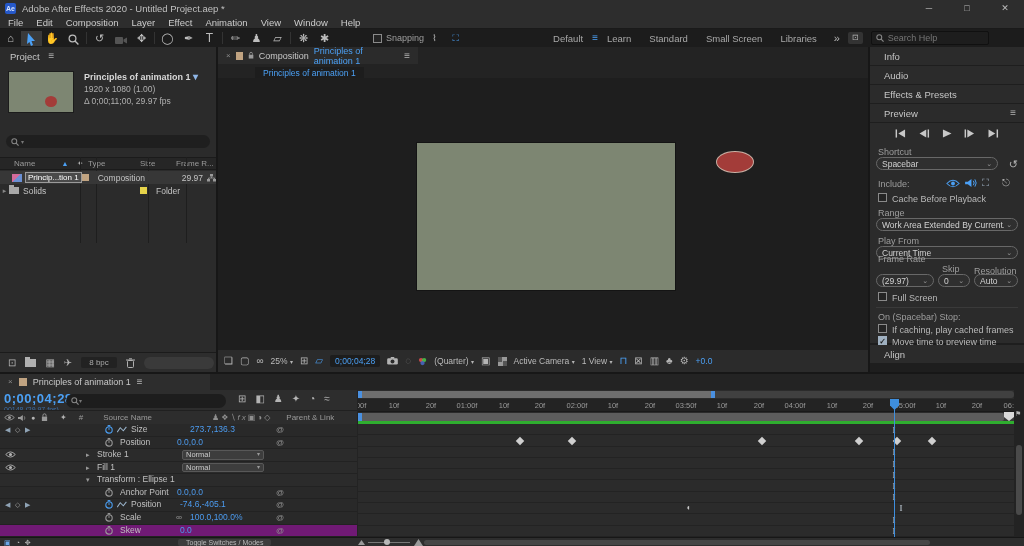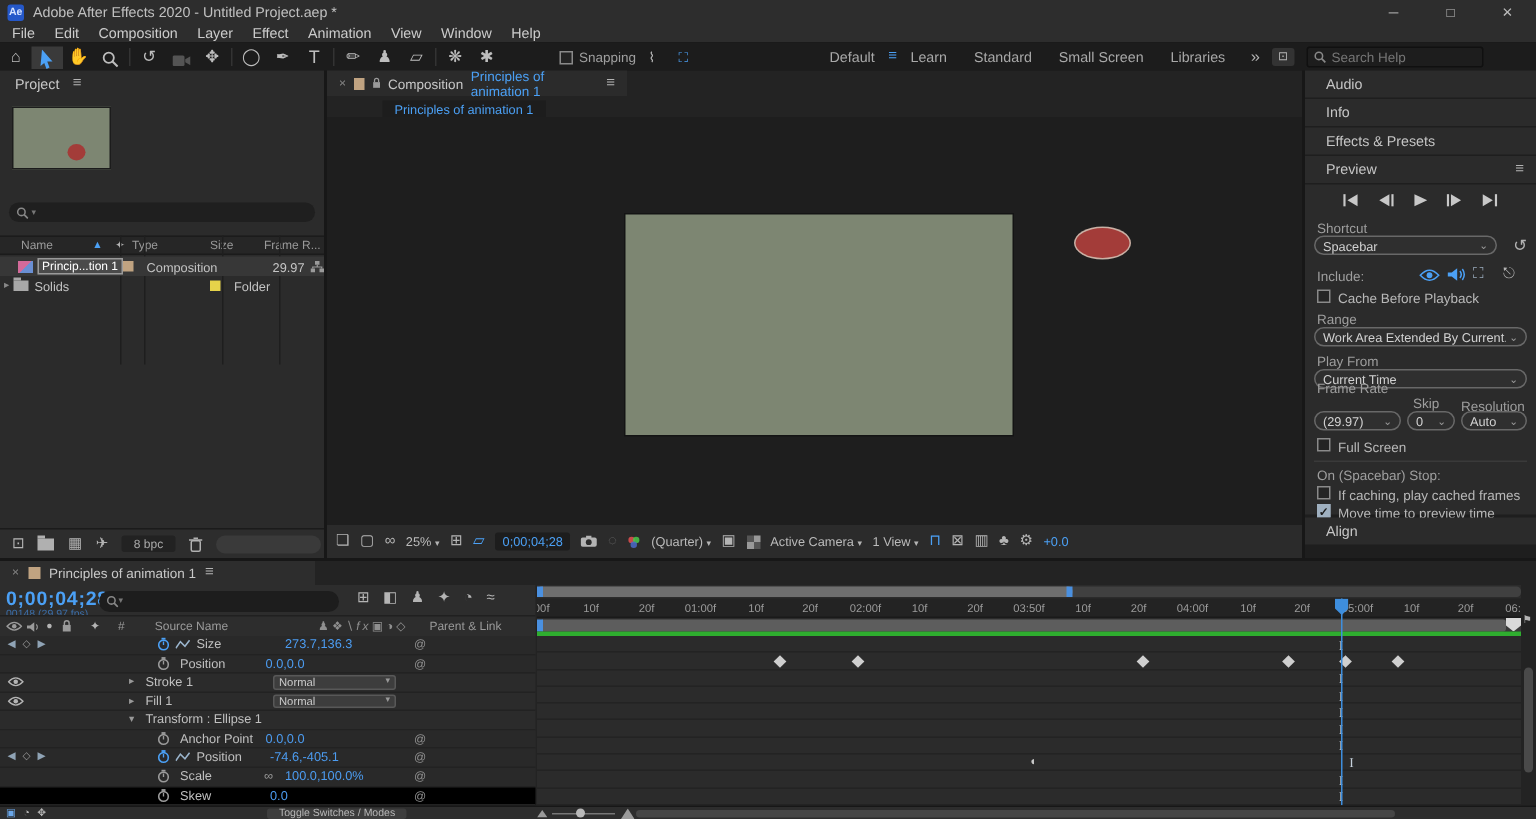--- a/index.html
+++ b/index.html
@@ -182,20 +182,25 @@
 </div>
 
 <div id="project">
   <div class="pnl-head">
     <span>Project</span>
     <span class="icn">≡</span>
   </div>
   <div class="thumb">
       <div class="dot"></div>
     </div>
+  <div class="pinfo">
+    <div class="t"><span>Principles of animation 1</span> <span class="icn" style="color:#8fb7e8">▾</span></div>
+    <div>1920 x 1080 (1.00)</div>
+    <div>Δ 0;00;11;00, 29.97 fps</div>
+  </div>
   <div class="psearch">
     <svg width="8" height="8" viewBox="0 0 11 11">
         <circle cx="4.5" cy="4.5" r="3.4" fill="none" stroke="#888" stroke-width="1.4"></circle>
         <line x1="7" y1="7" x2="10.4" y2="10.4" stroke="#888" stroke-width="1.6"></line>
       </svg>
     <span class="icn" style="font-size:6px;color:#777">▾</span>
   </div>
   <div class="ptable-h">
     <span style="padding-left:14px;width:58px">Name</span>
     <span class="icn" style="color:#4ba0f5;font-size:7px;width:14px">▲</span>
@@ -299,24 +304,24 @@
     <span class="icn">⊠</span>
     <span class="icn">▥</span>
     <span class="icn">♣</span>
     <span class="icn">⚙</span>
     <span class="blue">+0.0</span>
   </div>
 </div>
 
 <div id="rightcol">
   <div class="sect">
+      <span>Info</span>
+    </div>
+  <div class="sect">
       <span>Audio</span>
-    </div>
-  <div class="sect">
-      <span>Info</span>
     </div>
   <div class="sect">
       <span>Effects &amp; Presets</span>
     </div>
   <div class="sect">
       <span>Preview</span>
       <span class="icn" style="position:absolute;right:8px">≡</span>
     </div>
   <div class="pvbody">
     <div class="flex" style="position:absolute;left:0;top:4px;width:154px;justify-content:center;gap:6px">
@@ -552,21 +557,21 @@
           <circle cx="4.5" cy="5.5" r="3.6" fill="none" stroke="#9a9a9a" stroke-width="1.2"></circle>
           <line x1="4.5" y1="5.5" x2="4.5" y2="3" stroke="#9a9a9a"></line>
           <rect x="3" y="0" width="3" height="1.4" fill="#9a9a9a"></rect>
         </svg>
       <span style="left:120px">Scale</span>
       <span style="left:176px;color:#9a9a9a">∞</span>
       <span class="val" style="left:190px">100.0,100.0%</span>
       <span class="sw-icn" style="left:276px">@</span>
     </div>
 
-    <div class="trow" style="background:#000000">
+    <div class="trow" style="background:#701a75">
       <svg class="stopw" style="left:105px" width="8" height="9" viewBox="0 0 9 10">
           <circle cx="4.5" cy="5.5" r="3.6" fill="none" stroke="#9a9a9a" stroke-width="1.2"></circle>
           <line x1="4.5" y1="5.5" x2="4.5" y2="3" stroke="#9a9a9a"></line>
           <rect x="3" y="0" width="3" height="1.4" fill="#9a9a9a"></rect>
         </svg>
       <span style="left:120px">Skew</span>
       <span class="val" style="left:180px">0.0</span>
       <span class="sw-icn" style="left:276px">@</span>
     </div>
   </div>

